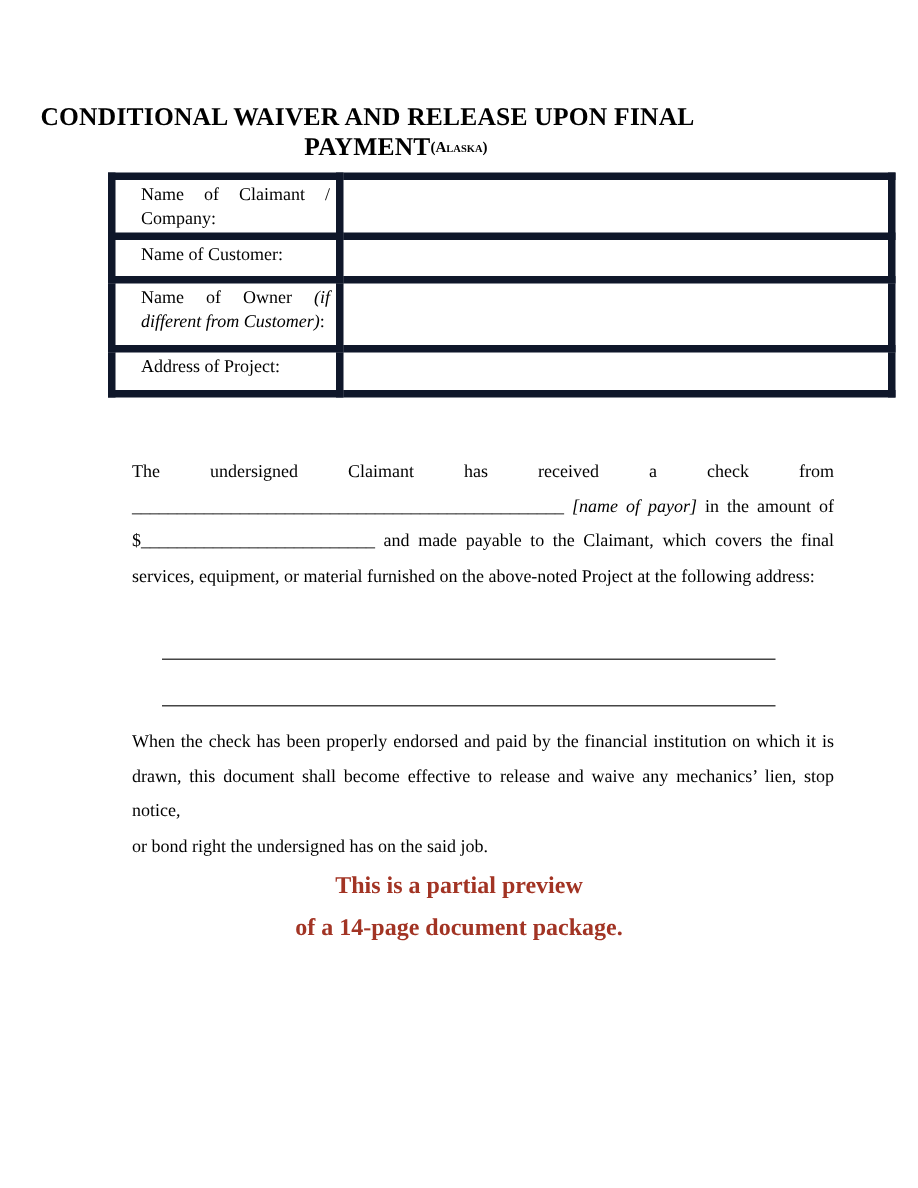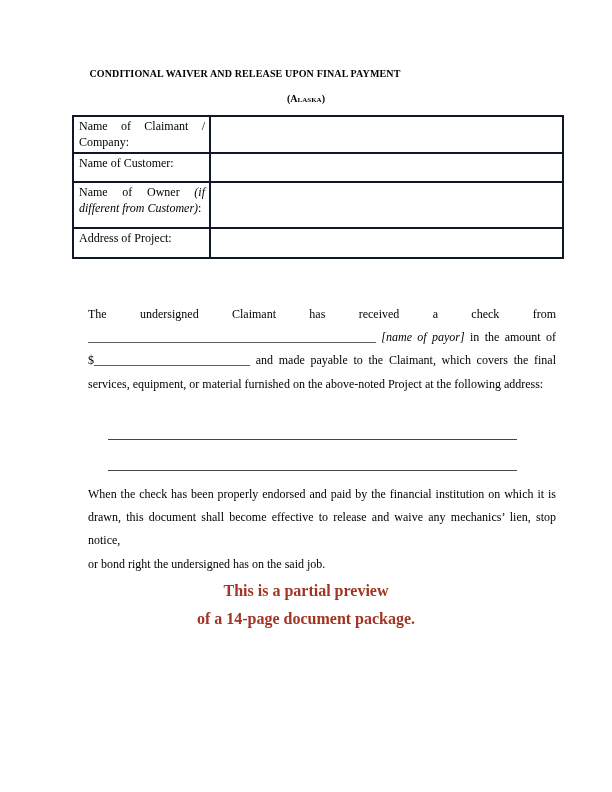--- a/index.html
+++ b/index.html
@@ -12,21 +12,21 @@
     color: #000000;
     overflow: hidden;
   }
   .title {
     position: absolute;
     top: 68px;
     left: 0;
     width: 490px;
     margin: 0;
     text-align: center;
-    font-size: 10px;
+    font-size: 17px;
     font-weight: bold;
     letter-spacing: 0.15px;
   }
   .subtitle {
     position: absolute;
     top: 93px;
     left: 0;
     width: 612px;
     margin: 0;
     text-align: center;
@@ -37,23 +37,23 @@
   table.claim-table {
     position: absolute;
     top: 115px;
     left: 72px;
     width: 468px;
     border-collapse: collapse;
     table-layout: fixed;
     font-size: 12px;
   }
   table.claim-table td {
-    border: 2px solid #0f172a;
+    border: 5px solid #0f172a;
     vertical-align: top;
-    padding: 2px 4px 2px 5px;
+    padding: 2px 4px 2px 17px;
     line-height: 15.5px;
   }
   td.lbl {
     width: 126px;
     text-align: justify;
     text-align-last: left;
   }
   td.val { width: 342px; }
   tr.r1 { height: 33px; }
   tr.r2 { height: 29px; }

